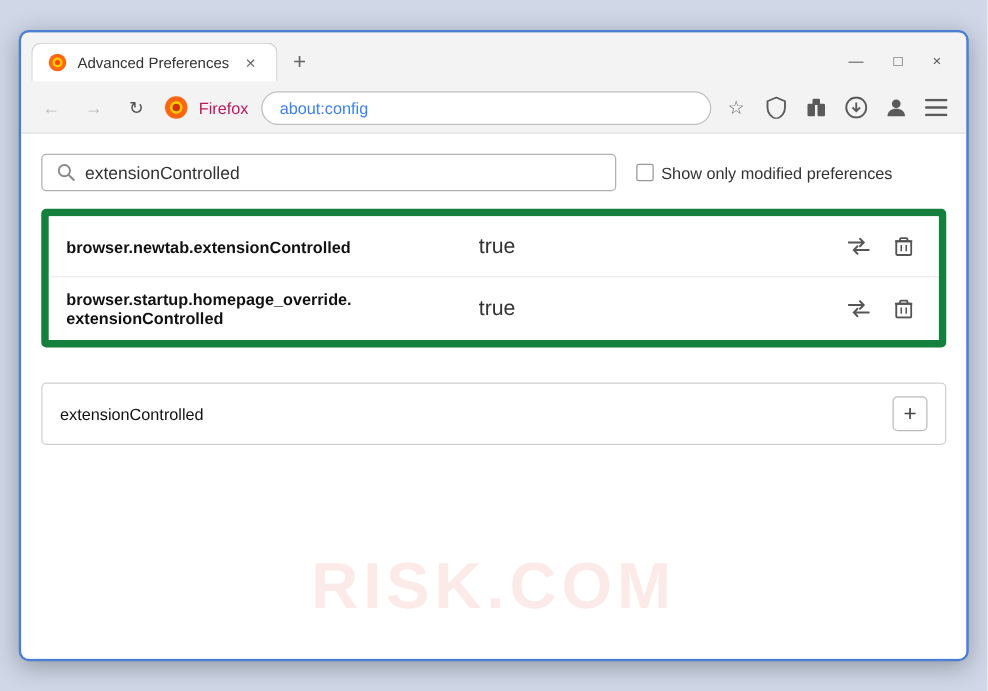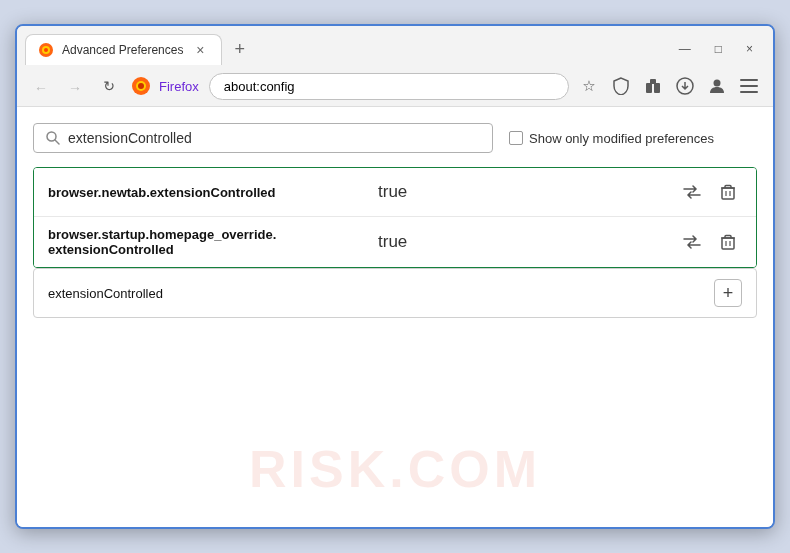--- a/index.html
+++ b/index.html
@@ -105,37 +105,37 @@
       font-size: 14px;
     }
     .nav-icon-btn.disabled { color: #bbb; cursor: default; }
     .firefox-logo {
       width: 20px;
       height: 20px;
       margin: 0 2px;
     }
     .firefox-text {
       font-size: 13px;
-      color: #6d28d9;
+      color: #be185d;
       margin-right: 4px;
     }
     .url-bar {
       flex: 1;
       background: white;
       border: 1px solid #c0c0c0;
       border-radius: 20px;
       padding: 5px 14px;
       font-size: 13px;
       color: #333;
       display: flex;
       align-items: center;
     }
     .url-text {
       font-size: 13px;
-      color: #000000;
+      color: #3b82f6;
     }
     .nav-right-icons {
       display: flex;
       gap: 4px;
       align-items: center;
     }
     .nav-right-icon {
       width: 28px;
       height: 28px;
       display: flex;
@@ -184,24 +184,24 @@
     .checkbox-box {
       width: 14px;
       height: 14px;
       border: 1px solid #999;
       background: white;
       display: inline-block;
       border-radius: 2px;
     }
     
     .pref-table {
-      border: 1px solid #15803d;
+      border: 6px solid #15803d;
       border-radius: 4px;
       overflow: hidden;
-      margin-bottom: 0;
+      margin-bottom: 28px;
     }
     .pref-row {
       display: flex;
       align-items: center;
       padding: 10px 14px;
       border-bottom: 1px solid #e8e8e8;
       background: white;
       gap: 10px;
     }
     .pref-row:last-child { border-bottom: none; }

